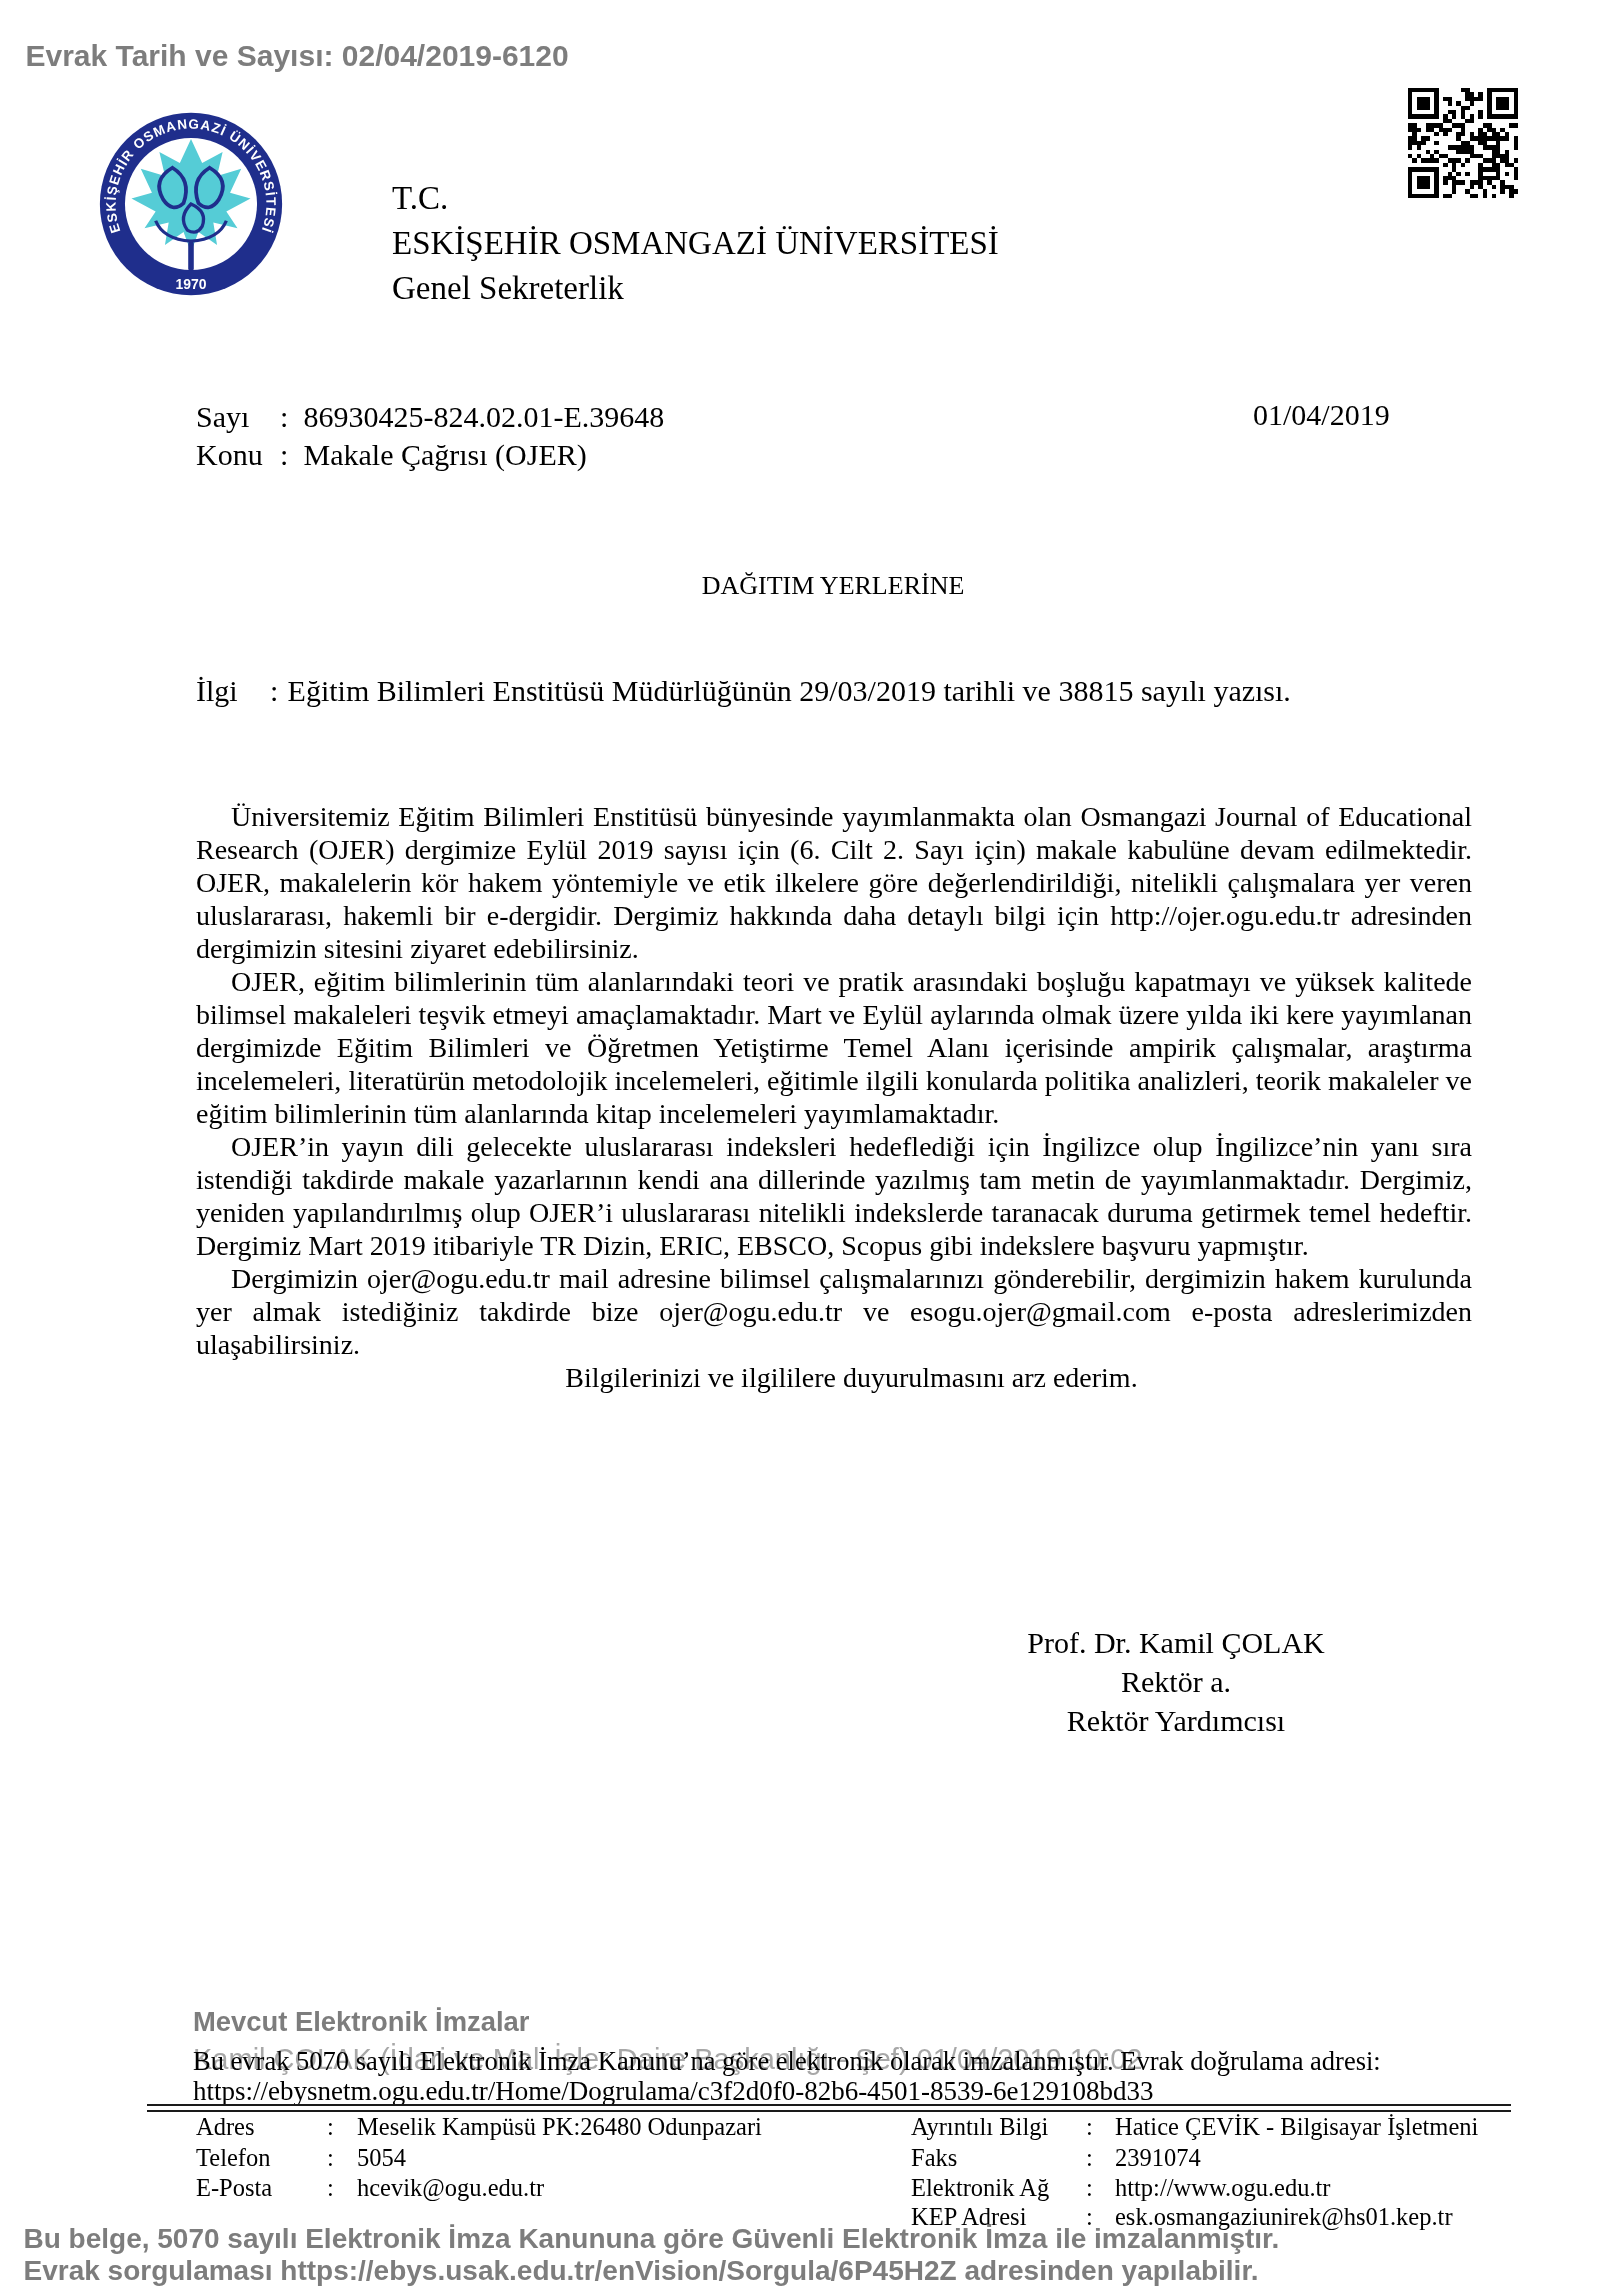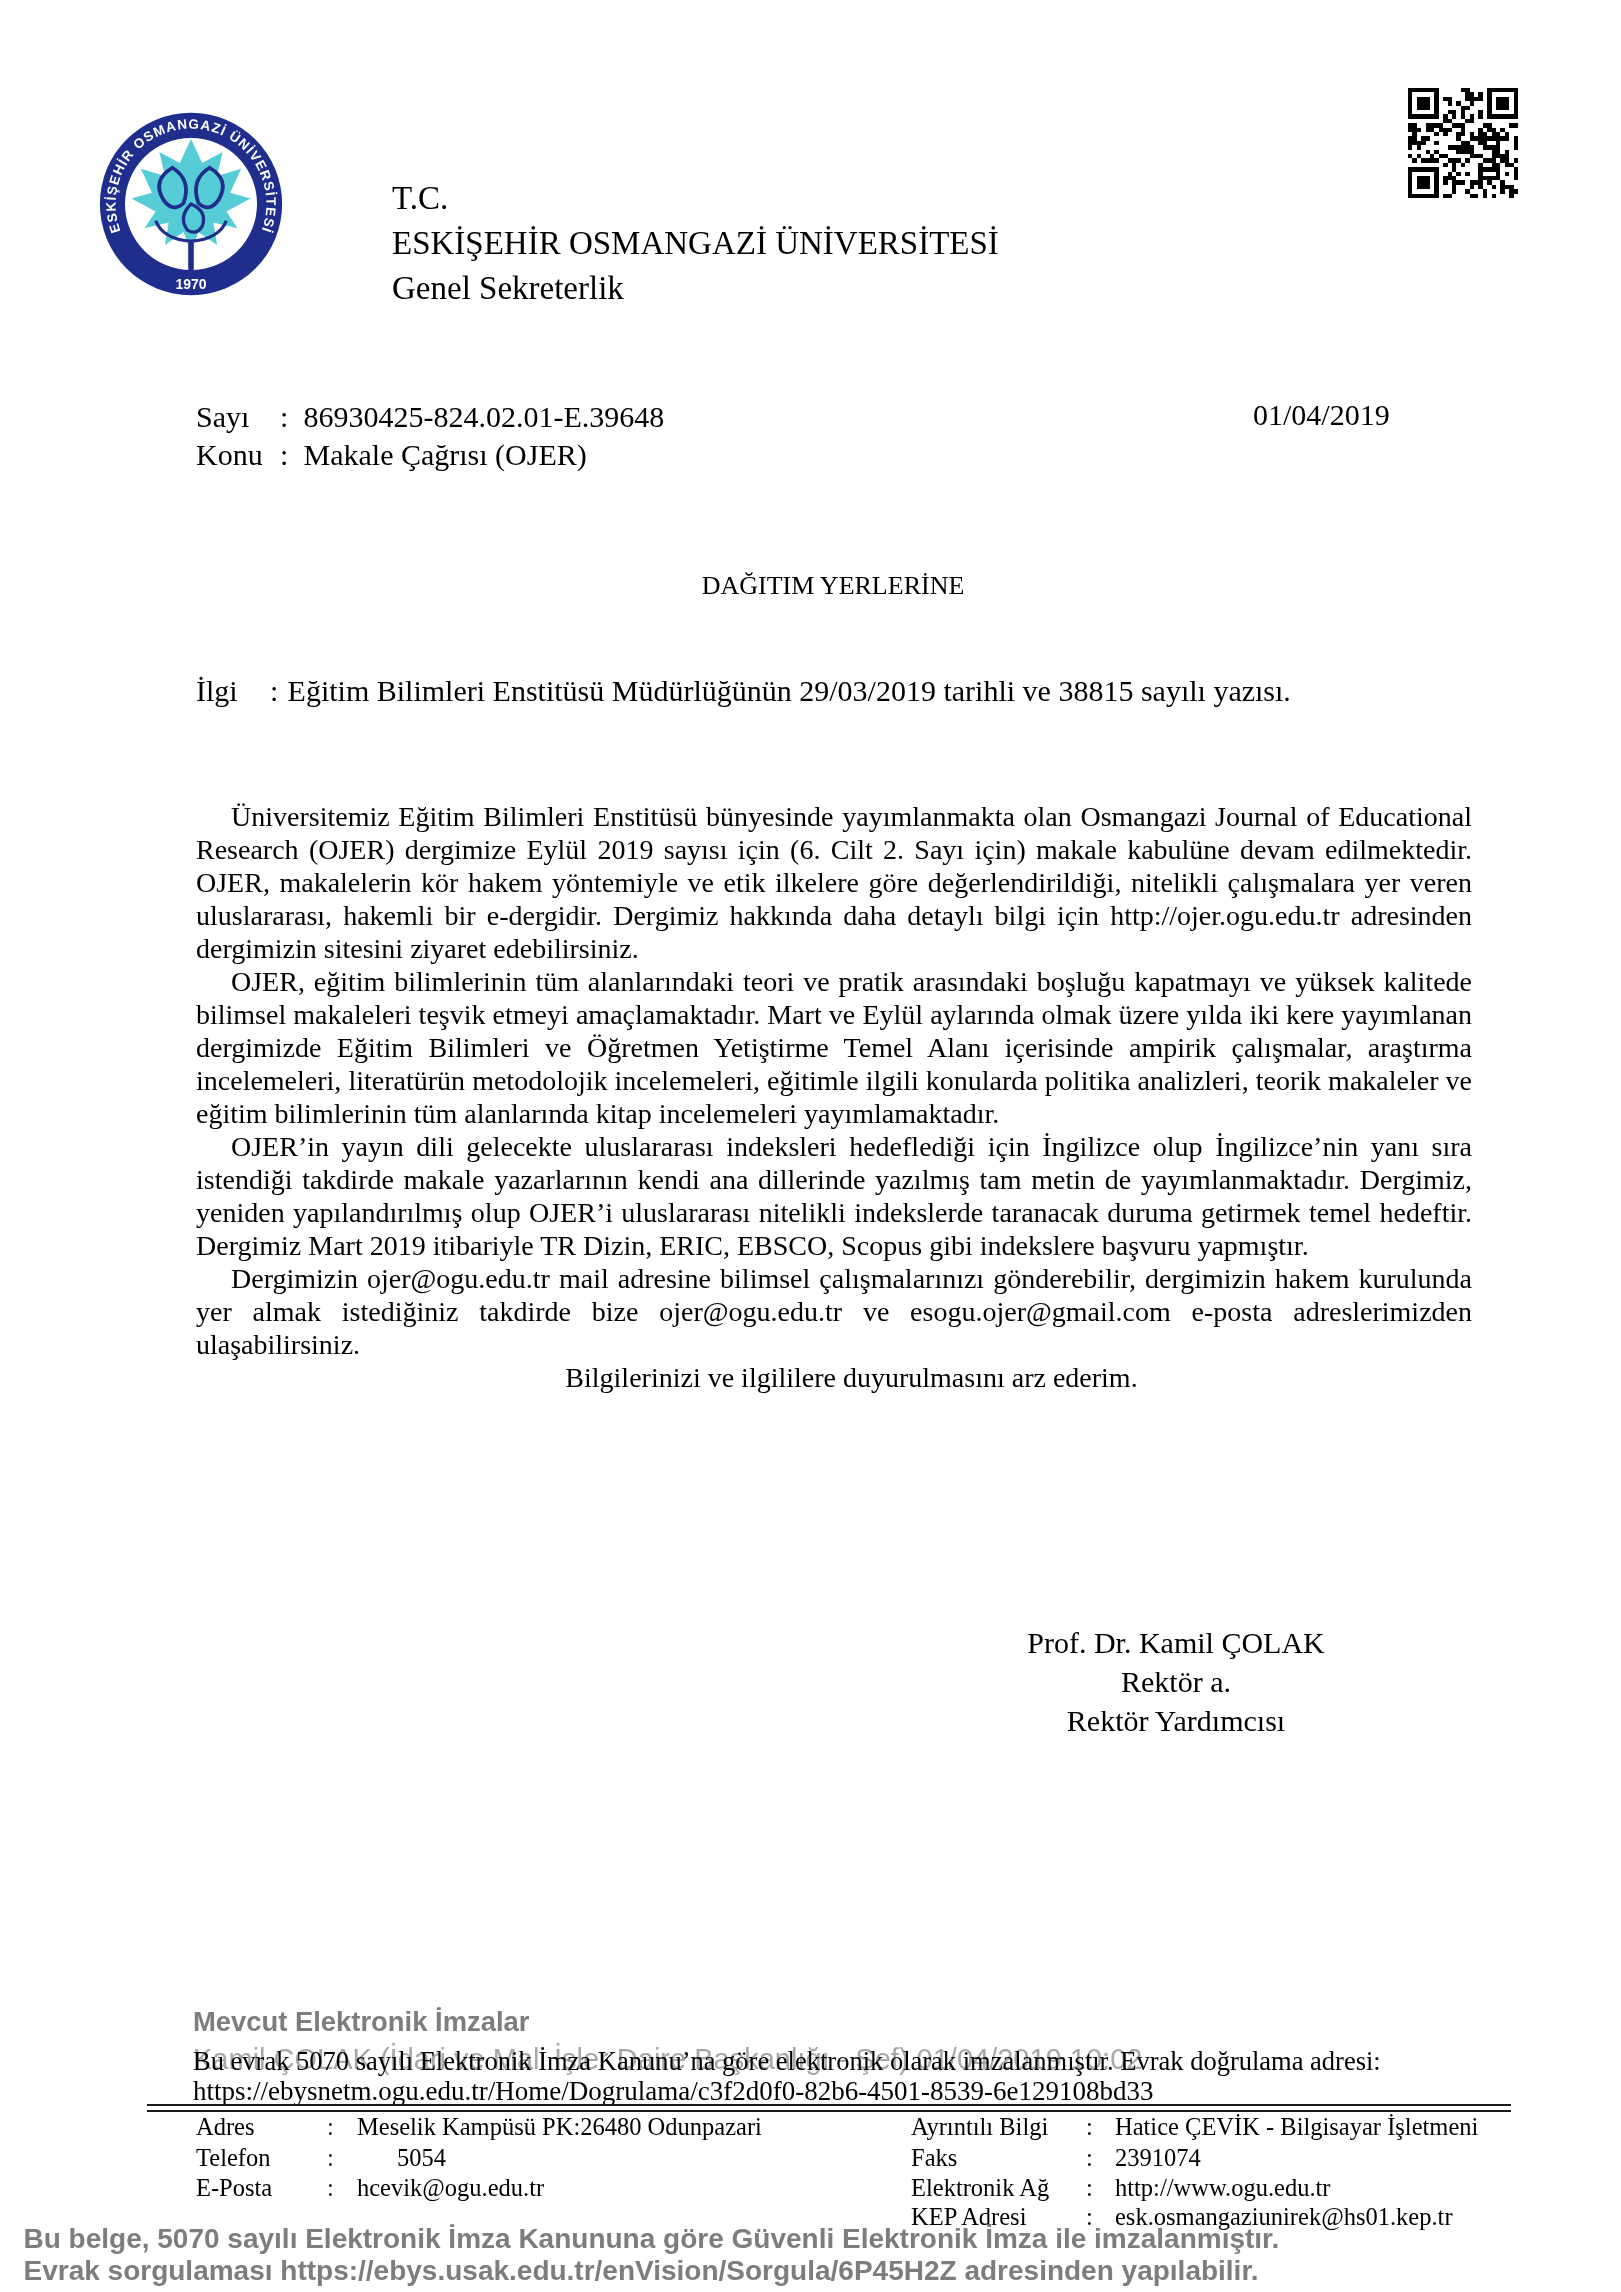--- a/index.html
+++ b/index.html
@@ -46,20 +46,21 @@
   .contact{font-size:24.5px;}
   .c-label{position:absolute;}
   .c-colon{position:absolute;}
   .c-value{position:absolute;white-space:nowrap;}
 </style>
 </head>
 <body>
 
 <div class="page">
 
+  <div class="abs stamp stamp-top">Evrak Tarih ve Sayısı: 02/04/2019-6120</div>
 
   <div class="abs logo">
     <svg width="186" height="186" viewBox="0 0 200 200">
       <circle cx="100" cy="100" r="98" fill="#1f2e8c"></circle>
       <circle cx="100" cy="100" r="71" fill="#ffffff"></circle>
       <defs>
         <path id="arcText" d="M 24,128 A 81,81 0 1 1 176,128" fill="none"></path>
       </defs>
       <text font-family="Liberation Sans, sans-serif" font-size="14.5" font-weight="bold" fill="#ffffff" letter-spacing="1.2">
         <textPath href="#arcText" startOffset="50%" text-anchor="middle">ESKİŞEHİR OSMANGAZİ ÜNİVERSİTESİ</textPath>
@@ -432,21 +433,21 @@
   <div class="abs rule"></div>
 
   <div class="contact">
 
     <span class="c-label abs" style="left:196px;top:2113px;">Adres</span>
     <span class="c-colon abs" style="left:327px;top:2113px;">:</span>
     <span class="c-value abs" style="left:357px;top:2113px;">Meselik Kampüsü PK:26480 Odunpazari</span>
 
     <span class="c-label abs" style="left:196px;top:2144px;">Telefon</span>
     <span class="c-colon abs" style="left:327px;top:2144px;">:</span>
-    <span class="c-value abs" style="left:357px;top:2144px;margin-left:40px;">5054</span>
+    <span class="c-value abs" style="left:357px;top:2144px;">5054</span>
 
     <span class="c-label abs" style="left:196px;top:2174px;">E-Posta</span>
     <span class="c-colon abs" style="left:327px;top:2174px;">:</span>
     <span class="c-value abs" style="left:357px;top:2174px;">hcevik@ogu.edu.tr</span>
 
     <span class="c-label abs" style="left:911px;top:2113px;">Ayrıntılı Bilgi</span>
     <span class="c-colon abs" style="left:1086px;top:2113px;">:</span>
     <span class="c-value abs" style="left:1115px;top:2113px;">Hatice ÇEVİK - Bilgisayar İşletmeni</span>
 
     <span class="c-label abs" style="left:911px;top:2144px;">Faks</span>

